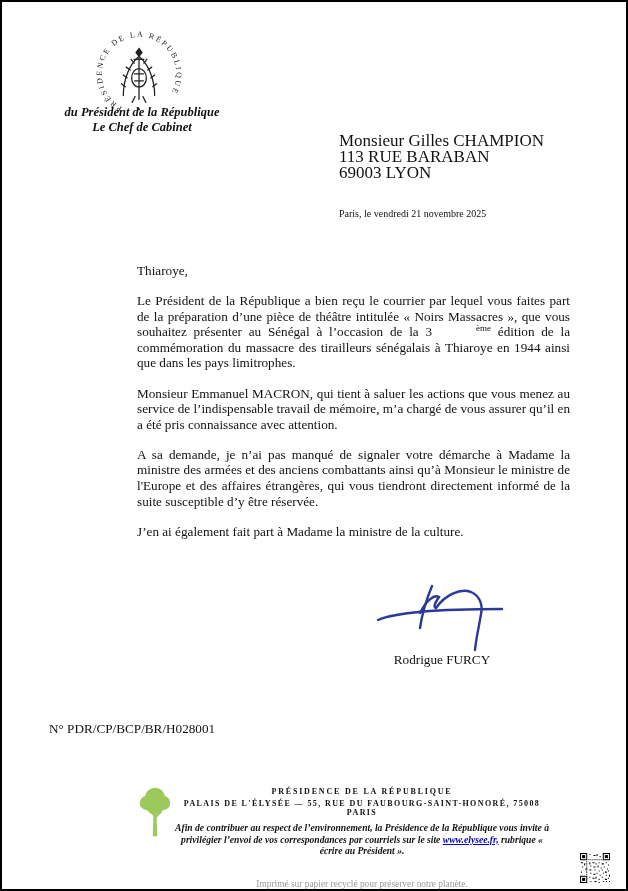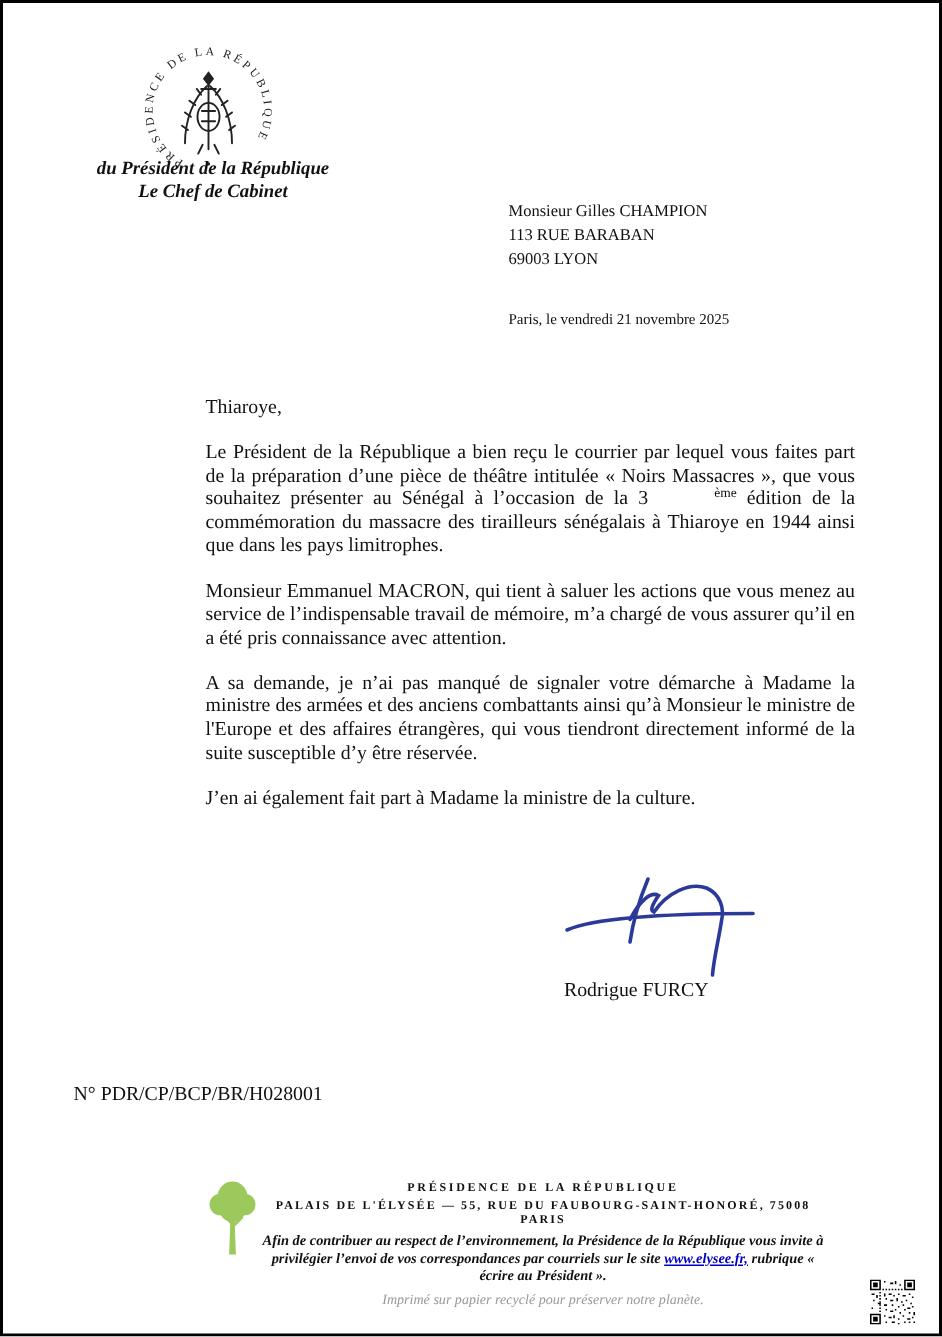--- a/index.html
+++ b/index.html
@@ -11,42 +11,42 @@
     border:2px solid #000;
     font-family:"Liberation Serif","DejaVu Serif",serif;
     color:#111;
     overflow:hidden;
   }
   
   .seal{position:absolute;left:88px;top:22px;width:98px;height:98px;}
   .sender{position:absolute;left:50px;top:103px;width:180px;text-align:center;
           font-style:italic;font-weight:600;font-size:12.5px;line-height:15px;}
   
-  .recipient{position:absolute;left:337px;top:131px;font-size:11px;line-height:16px;}
+  .recipient{position:absolute;left:337px;top:131px;font-size:17px;line-height:16px;}
   .dateline{position:absolute;left:337px;top:206px;font-size:10px;}
   
   .body{position:absolute;left:135px;top:261px;width:433px;
         font-size:13.2px;line-height:15.6px;text-align:justify;}
   .body p{margin:0 0 14.5px 0;}
   .body p.last{text-align:left;}
   sup{font-size:9px;line-height:0;margin-left:44px;}
   
-  .sig-block{position:absolute;left:374px;top:580px;width:132px;text-align:left;}
+  .sig-block{position:absolute;left:374px;top:580px;width:132px;text-align:center;}
   .sig-svg{width:132px;height:70px;display:block;}
   .sig-name{font-size:13.2px;margin-top:0px;}
   
   .reference{position:absolute;left:47px;top:719px;font-size:13.2px;}
   
   .tree{position:absolute;left:135px;top:783px;width:36px;height:54px;}
   .footer-text{position:absolute;left:168px;top:785px;width:384px;text-align:center;}
   .footer-org{font-size:8px;font-weight:bold;letter-spacing:1.8px;}
   .footer-addr{font-size:8px;font-weight:bold;letter-spacing:1.4px;margin-top:3px;}
   .footer-eco{font-size:9.6px;font-style:italic;font-weight:600;line-height:11.5px;margin-top:5px;text-align:center;}
   .footer-eco a{color:#0000bf;}
-  .footer-recycled{font-size:9.4px;color:#999;margin-top:5px;font-style:italic;}
+  .footer-recycled{font-size:9.4px;color:#999;margin-top:22px;}
   .qr{position:absolute;left:578px;top:851px;width:30px;height:30px;}
 </style>
 </head>
 <body>
 
 <div class="page">
 
   <svg class="seal" viewBox="0 0 100 100">
     <defs>
       <path id="sealArc" d="M 33,85 A 38,38 0 1 1 67,85" fill="none"></path>

